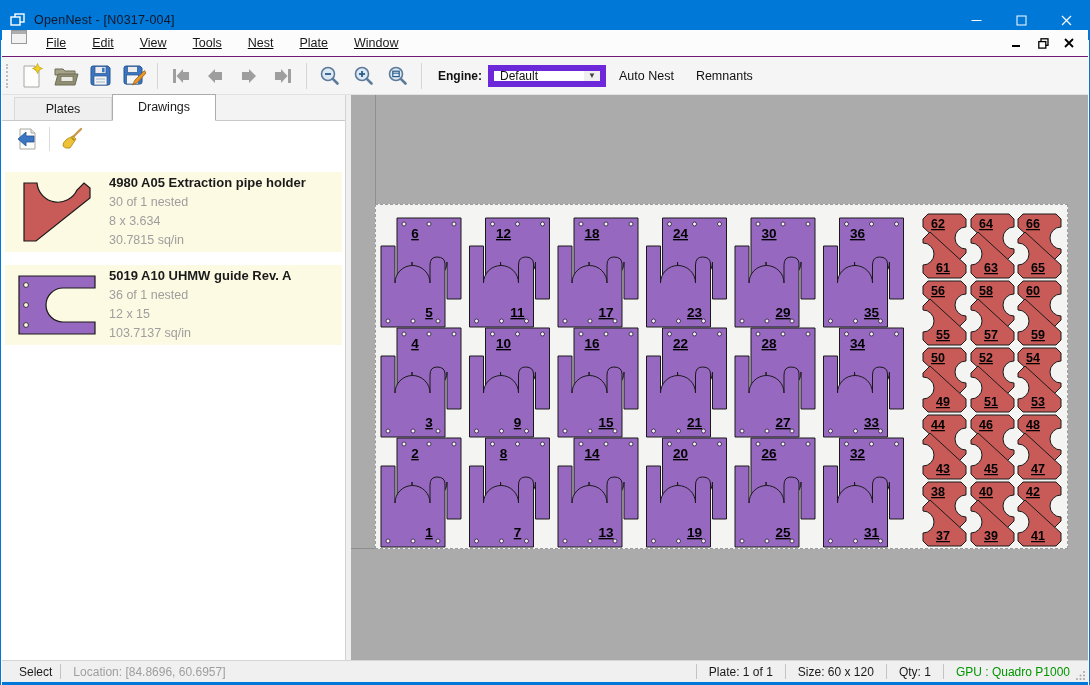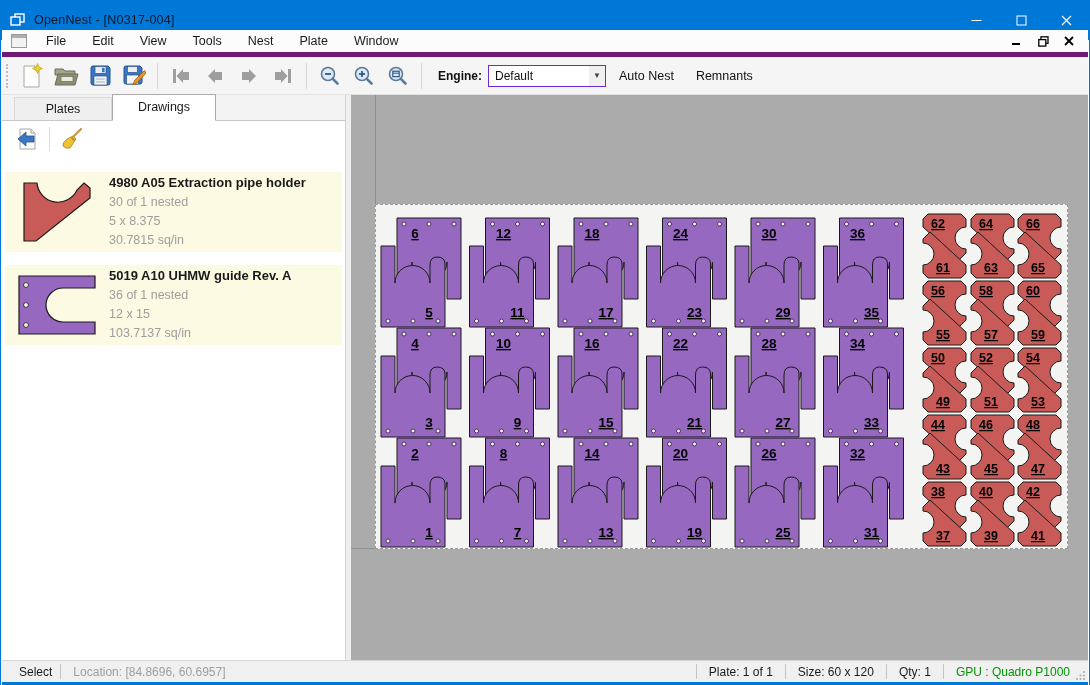--- a/index.html
+++ b/index.html
@@ -11,39 +11,39 @@
   
   .titlebar { position:absolute; top:0; left:0; right:0; height:40px;
     background:#0078D7; display:flex; align-items:center; color:#0f172a; }
   .app-icon { margin:0 8px 0 9px; display:flex; }
   .title-text { font-size:12.5px; letter-spacing:.2px; }
   .caption-btns { margin-left:auto; display:flex; height:100%; }
   .cap-btn { width:45px; height:100%; display:flex; align-items:center; justify-content:center; }
 
   
   .menubar { position:absolute; top:30px; left:1px; right:1px; height:27px;
-    background:#FCFCFC; display:flex; align-items:center; border-bottom:5px solid #701a75; }
+    background:#FCFCFC; display:flex; border-bottom:1px solid #701a75;text-decoration:underline; }
   .mdi-doc-icon { width:16px; height:14px; margin:0 6px 0 9px;
     background:#F2F2F2; border:1px solid #9A9A9A; position:relative; }
   .mdi-doc-icon::before { content:""; position:absolute; top:0; left:0; right:0; height:3px; background:#ADADAD; }
   .menu-items { display:flex; height:100%; align-items:center; }
   .menu-item { font-size:12.5px; color:#1A1A1A; padding:0 13px; height:100%;
     display:flex; align-items:center; }
   .mdi-btns { margin-left:auto; display:flex; align-items:center; gap:4px; padding-right:8px; }
   .mdi-btn { width:22px; height:19px; display:flex; align-items:center; justify-content:center; color:#000; }
 
   
   .toolbar { position:absolute; top:57px; left:1px; right:1px; height:38px;
     background:#F5F5F5; border-bottom:1px solid #E2E2E2;
     display:flex; align-items:center; }
   .tb-grip { width:4px; height:24px; border-left:2px dotted #BDBDBD; margin:0 5px 0 4px; }
   .tb-btn { width:34px; height:30px; display:flex; align-items:center; justify-content:center; border-radius:2px; }
   .tb-sep { width:1px; height:26px; background:#D6D6D6; margin:0 6px; }
   .engine-label { font-size:12px; font-weight:bold; color:#111; margin:0 6px 0 10px; }
-  .engine-combo { width:118px; height:22px; background:#FFF; border:1px solid #6d28d9;
+  .engine-combo { width:118px; height:22px; background:#FFF; border:6px solid #6d28d9;
     display:flex; align-items:center; font-size:12px; color:#111; }
   .engine-combo .val { flex:1; padding-left:6px; }
   .engine-combo .dd { width:16px; height:100%; display:flex; align-items:center; justify-content:center;
     font-size:8px; color:#444; background:#F0F0F0; }
   .tb-textbtn { font-size:12.5px; color:#111; padding:6px 9px; margin-left:4px; border-radius:2px; }
 
   
   .main { position:absolute; top:95px; left:1px; right:1px; bottom:25px; display:flex; }
 
   
@@ -275,21 +275,21 @@
       <div class="draw-list">
           <div class="draw-item">
             <div class="draw-thumb">
               <svg width="68" height="60" viewBox="0 0 68 60">
                 <path d="M1 1 H14 A21 21 0 0 0 54 8 L61 1 L67 6 V16 L13 59 H1 Z" fill="#C85A58" stroke="#1A1A1A" stroke-width="1.2"></path>
               </svg>
             </div>
             <div class="draw-text">
               <div class="draw-title">4980 A05 Extraction pipe holder</div>
               <div class="draw-sub">30 of 1 nested</div>
-              <div class="draw-sub">5 x 8.375</div>
+              <div class="draw-sub">8 x 3.634</div>
               <div class="draw-sub">30.7815 sq/in</div>
             </div>
           </div>
           <div class="draw-item">
             <div class="draw-thumb">
               <svg width="78" height="60" viewBox="0 0 78 60">
                 <path d="M1 1 H77 V13 H45 A17 17 0 0 0 45 47 H77 V59 H1 Z" fill="#9668C0" stroke="#1A1A1A" stroke-width="1.2"></path>
                 <circle cx="8" cy="10" r="2.4" fill="#FCFAE3" stroke="#1A1A1A" stroke-width="0.8"></circle>
                 <circle cx="8" cy="30" r="2.4" fill="#FCFAE3" stroke="#1A1A1A" stroke-width="0.8"></circle>
                 <circle cx="8" cy="50" r="2.4" fill="#FCFAE3" stroke="#1A1A1A" stroke-width="0.8"></circle>

